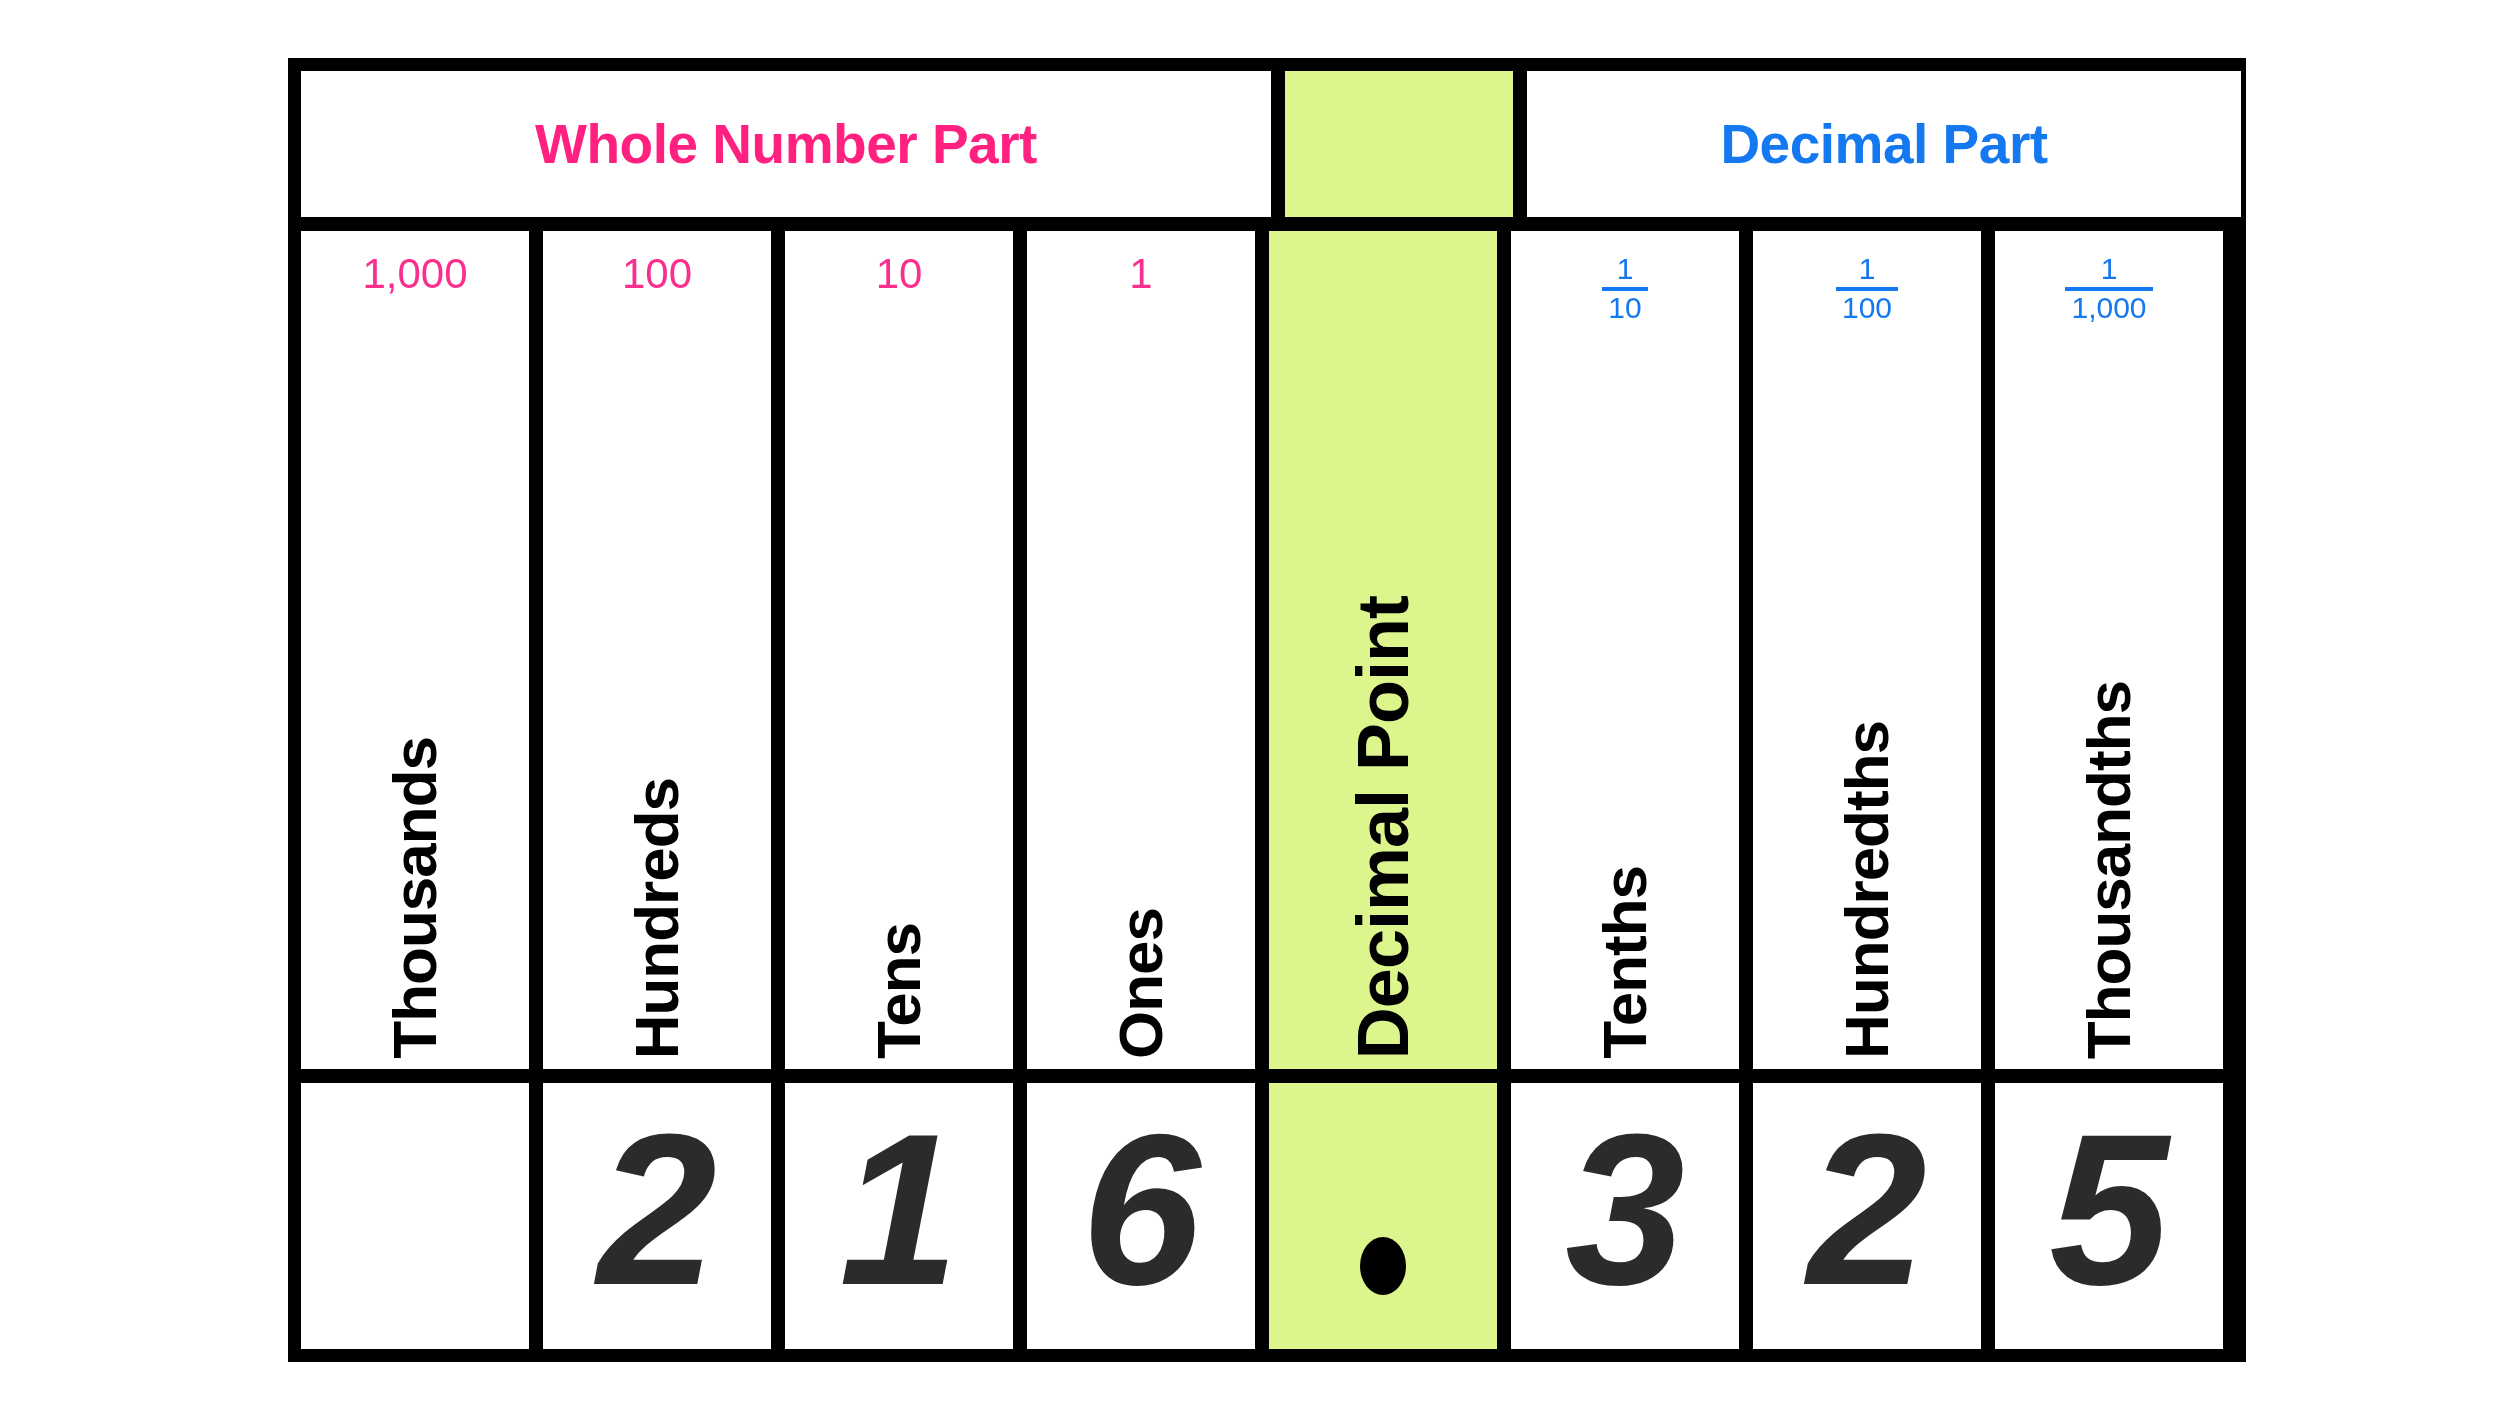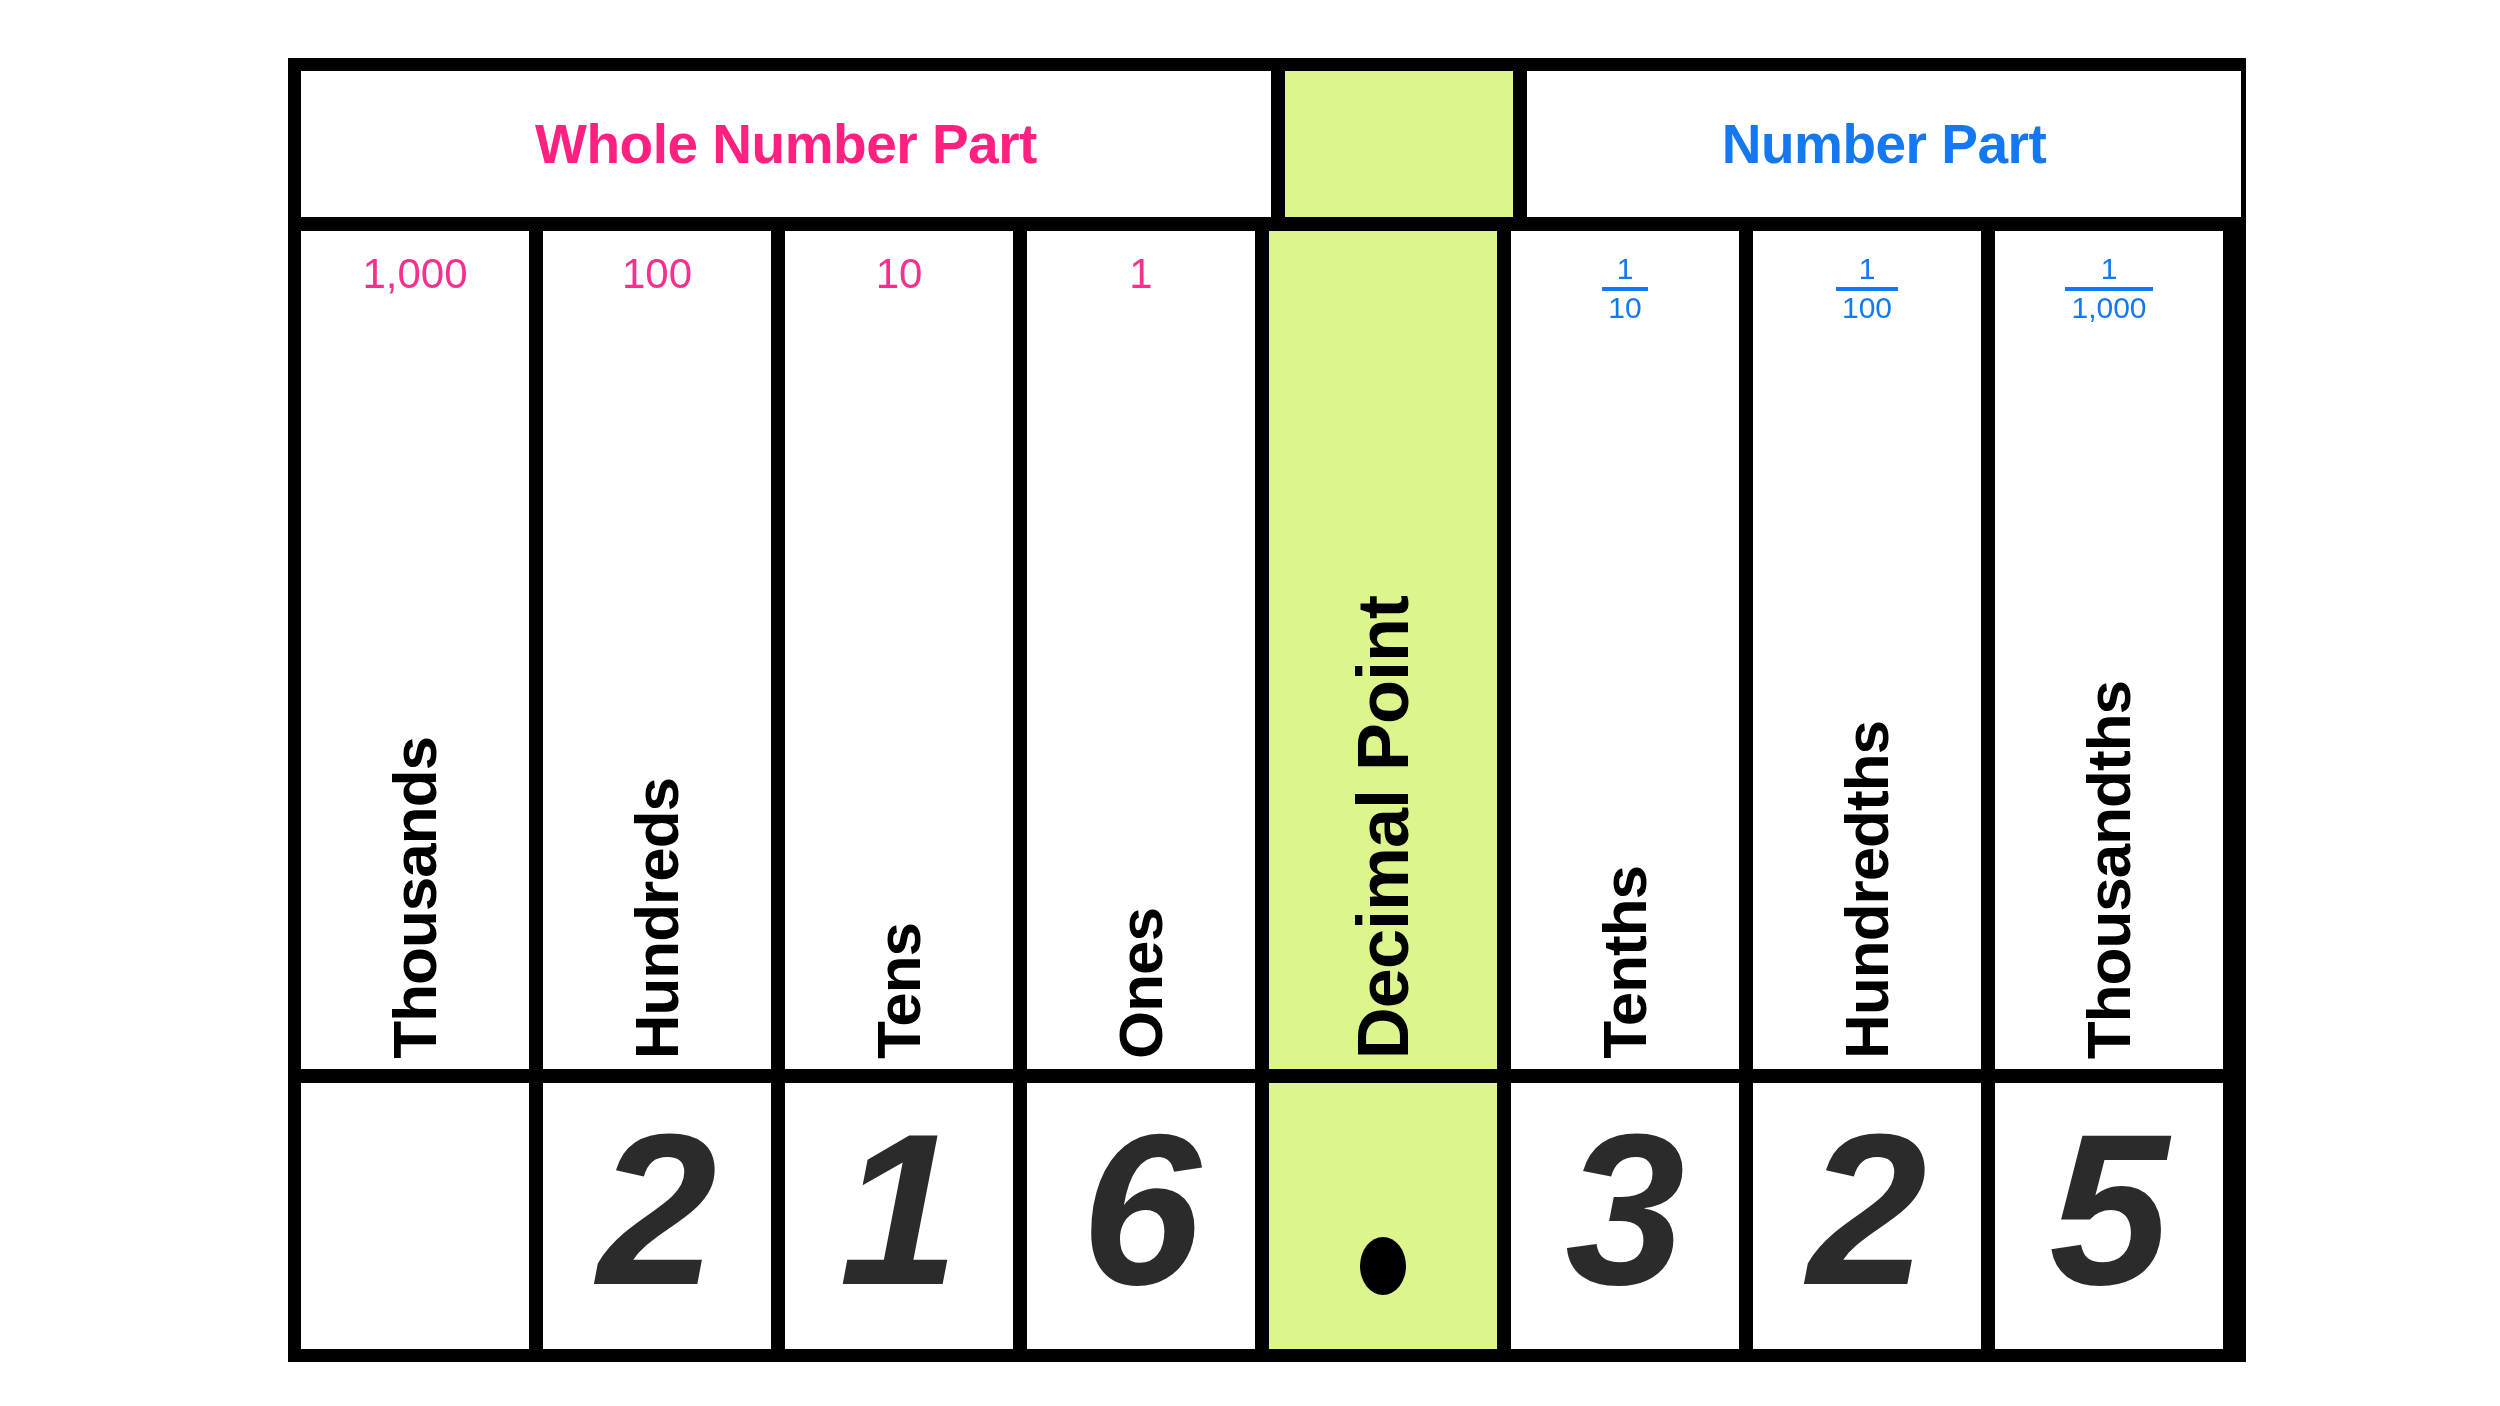--- a/index.html
+++ b/index.html
@@ -126,21 +126,21 @@
 <body>
 
 <div id="stage">
   <div id="chart">
 
     <div class="row" id="row-group">
       <div class="cell group-head" id="grp-whole">Whole Number Part</div>
       <div class="gap"></div>
       <div class="cell dp w-dp"></div>
       <div class="gap"></div>
-      <div class="cell group-head" id="grp-dec">Number Part</div>
+      <div class="cell group-head" id="grp-dec">Decimal Part</div>
     </div>
 
     <div class="row" id="row-labels">
 
       <div class="cell w-std">
         <div class="pv-top pv-pink">1,000</div>
         <div class="vlabel-wrap">
           <span class="vlabel">Thousands</span>
         </div>
       </div>

